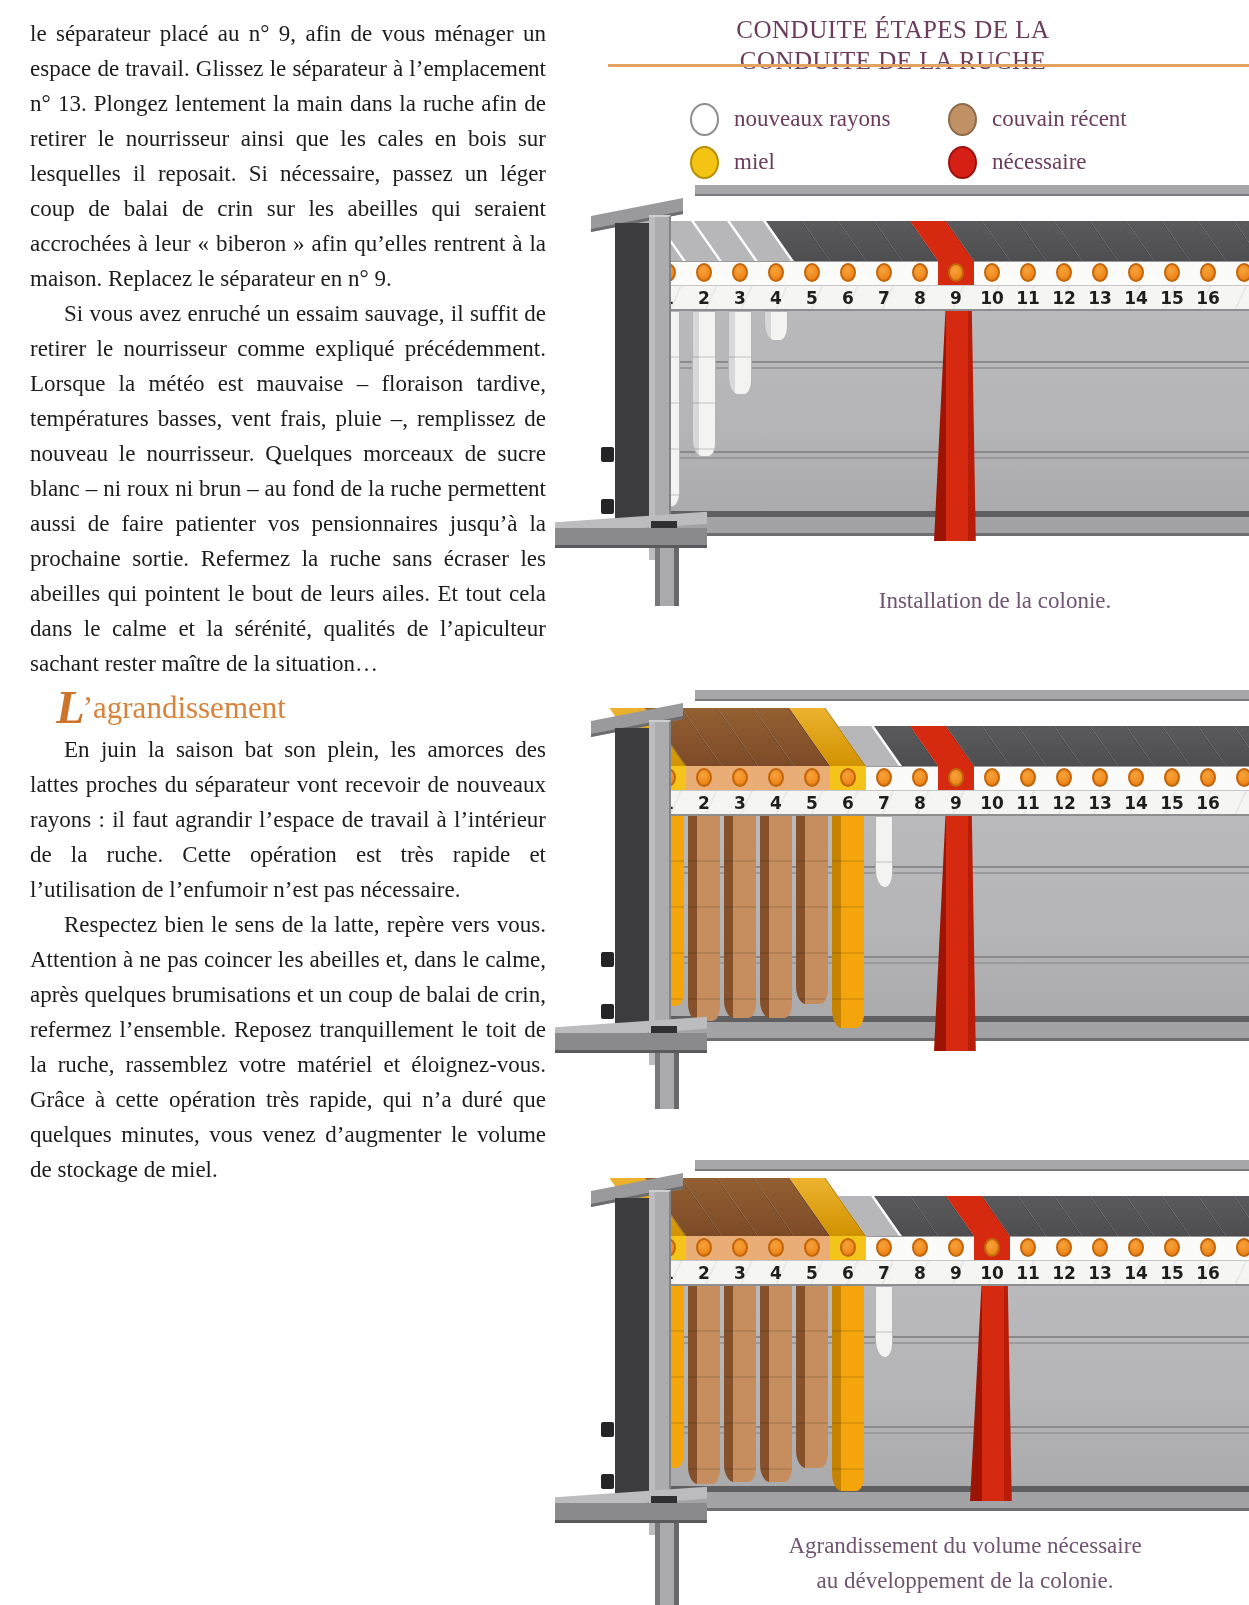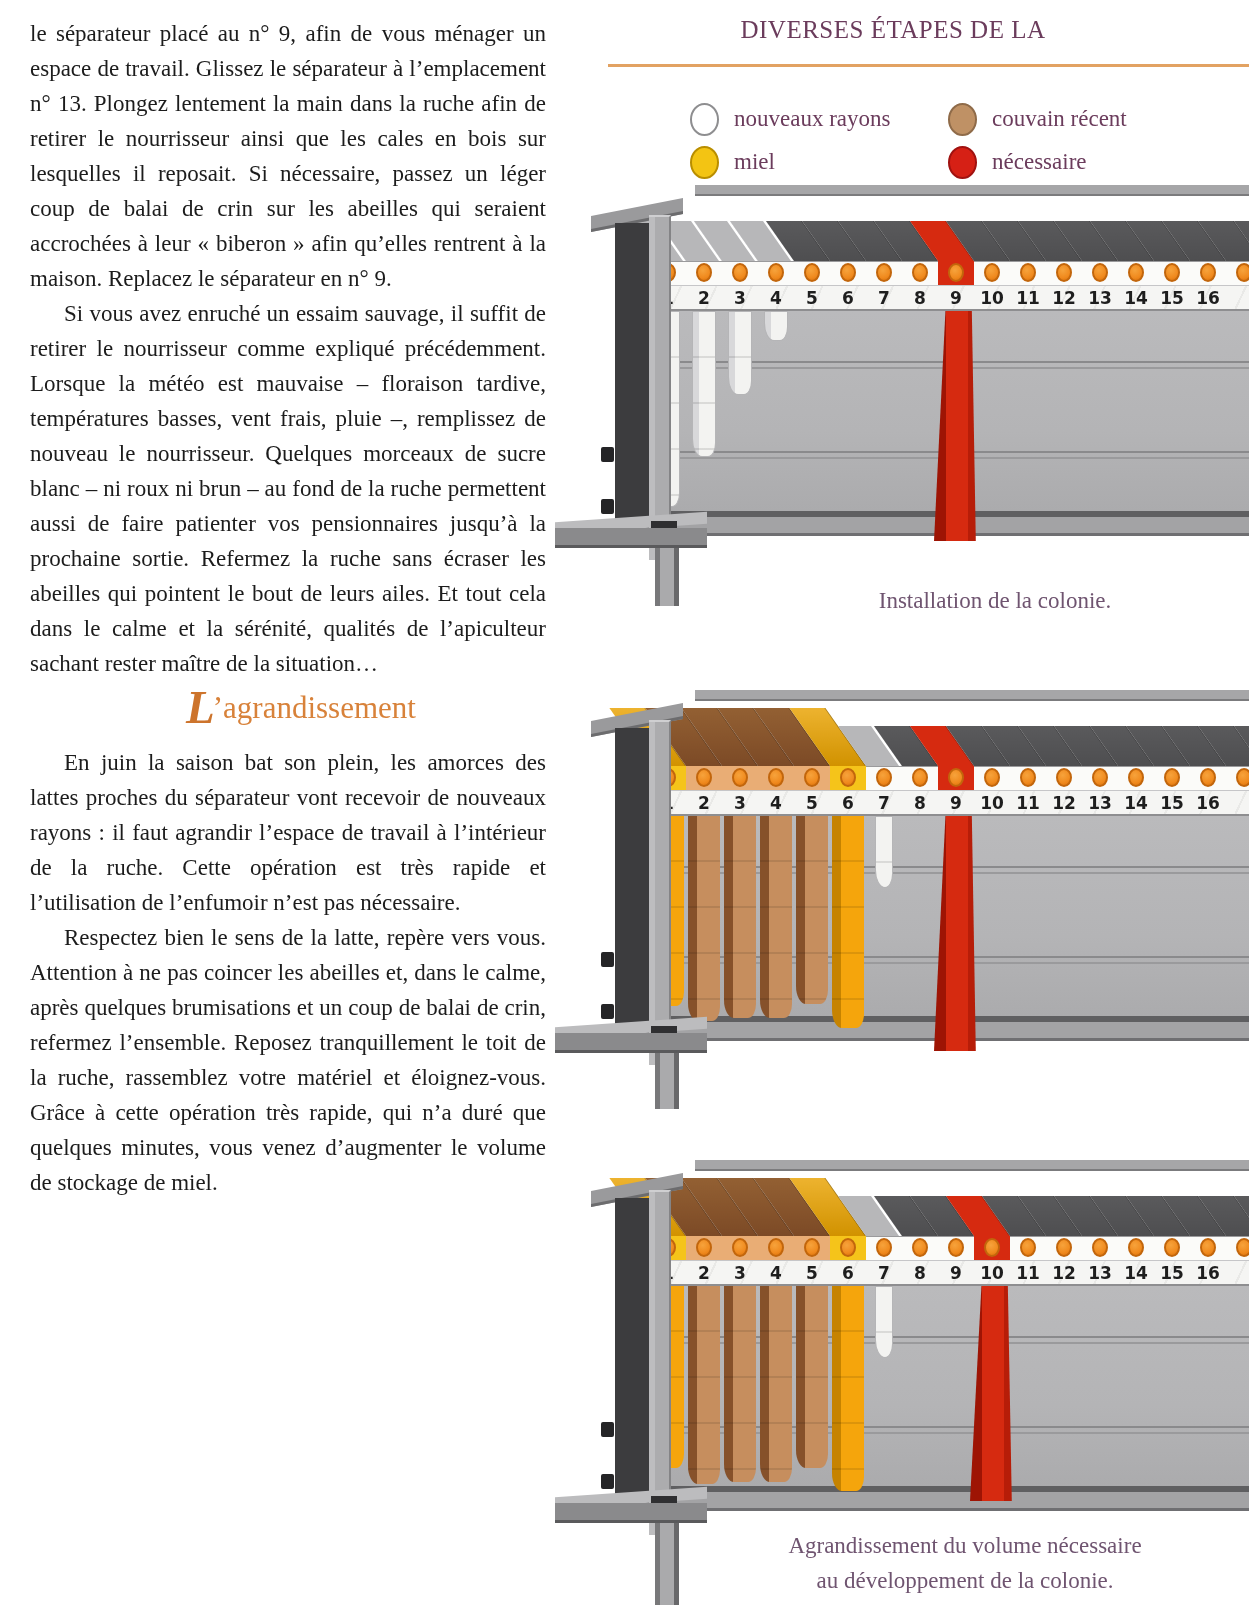--- a/index.html
+++ b/index.html
@@ -3,22 +3,22 @@
 <meta charset="utf-8">
 <style>
   html,body{margin:0;padding:0;background:#e9e9e9;}
   .page{position:relative;width:1249px;height:1605px;background:#ffffff;overflow:hidden;
         font-family:"Liberation Serif", serif;}
   
   .text-col{position:absolute;left:30px;top:16px;width:516px;color:#1c1c1c;
             font-size:23px;line-height:35px;text-align:justify;}
   .text-col p{margin:0;text-indent:34px;hyphens:auto;-webkit-hyphens:auto;}
   .text-col p.first{text-indent:0;}
-  .heading{margin:9px 0 19px 0;padding-left:26px;font-weight:normal;
-           color:#d8823a;font-size:31px;line-height:36px;text-align:center;text-indent:0;}
+  .heading{margin:9px 0 6px 0;padding-left:26px;font-weight:normal;
+           color:#d8823a;font-size:31px;line-height:36px;text-align:left;text-indent:0;}
   .heading .initL{font-size:47px;font-style:italic;font-weight:bold;color:#cd742c;
                   line-height:0;vertical-align:-5px;letter-spacing:-2px;}
   
   .rc-title{position:absolute;left:555px;top:14px;width:676px;text-align:center;
             color:#6b3c5c;font-size:25px;line-height:31px;letter-spacing:.5px;}
   .rc-rule{position:absolute;left:608px;top:64px;width:641px;height:3px;background:#e2a262;}
   .legend-item{position:absolute;display:flex;align-items:center;height:38px;}
   .legend-swatch{display:inline-block;width:29px;height:33px;border-radius:50%;
                  border:2px solid #888;box-sizing:border-box;}
   .legend-label{margin-left:15px;color:#6b3c5c;font-size:23px;}
@@ -35,21 +35,22 @@
     <p class="first">le séparateur placé au n° 9, afin de vous ménager un espace de travail. Glissez le séparateur à l’emplacement n° 13. Plongez lentement la main dans la ruche afin de retirer le nourrisseur ainsi que les cales en bois sur lesquelles il reposait. Si nécessaire, passez un léger coup de balai de crin sur les abeilles qui seraient accrochées à leur « biberon » afin qu’elles rentrent à la maison. Replacez le séparateur en n° 9.</p>
     <p>Si vous avez enruché un essaim sauvage, il suffit de retirer le nourrisseur comme expliqué précédemment. Lorsque la météo est mauvaise – floraison tardive, températures basses, vent frais, pluie –, remplissez de nouveau le nourrisseur. Quelques morceaux de sucre blanc – ni roux ni brun – au fond de la ruche permettent aussi de faire patienter vos pensionnaires jusqu’à la prochaine sortie. Refermez la ruche sans écraser les abeilles qui pointent le bout de leurs ailes. Et tout cela dans le calme et la sérénité, qualités de l’apiculteur sachant rester maître de la situation…</p>
     <h2 class="heading">
       <div><span class="initL">L</span><span>’agrandissement</span></div>
     </h2>
     <p>En juin la saison bat son plein, les amorces des lattes proches du séparateur vont recevoir de nouveaux rayons : il faut agrandir l’espace de travail à l’intérieur de la ruche. Cette opération est très rapide et l’utilisation de l’enfumoir n’est pas nécessaire.</p>
     <p>Respectez bien le sens de la latte, repère vers vous. Attention à ne pas coincer les abeilles et, dans le calme, après quelques brumisations et un coup de balai de crin, refermez l’ensemble. Reposez tranquillement le toit de la ruche, rassemblez votre matériel et éloignez-vous. Grâce à cette opération très rapide, qui n’a duré que quelques minutes, vous venez d’augmenter le volume de stockage de miel.</p>
   </div>
 
   <div class="rc-title">
-    <div>DIVERSES ÉTAPES DE LA</div>
+    <div>CONDUITE ÉTAPES DE LA</div>
+    <div>CONDUITE DE LA RUCHE</div>
   </div>
   <div class="rc-rule"></div>
 
   <div class="legend-item" style="left:690px;top:100px">
     <span class="legend-swatch" style="background: rgb(255, 255, 255); border-color: rgb(142, 142, 144);"></span>
     <span class="legend-label">nouveaux rayons</span>
   </div>
   <div class="legend-item" style="left:948px;top:100px">
     <span class="legend-swatch" style="background: rgb(191, 145, 101); border-color: rgb(143, 107, 73);"></span>
     <span class="legend-label">couvain récent</span>

